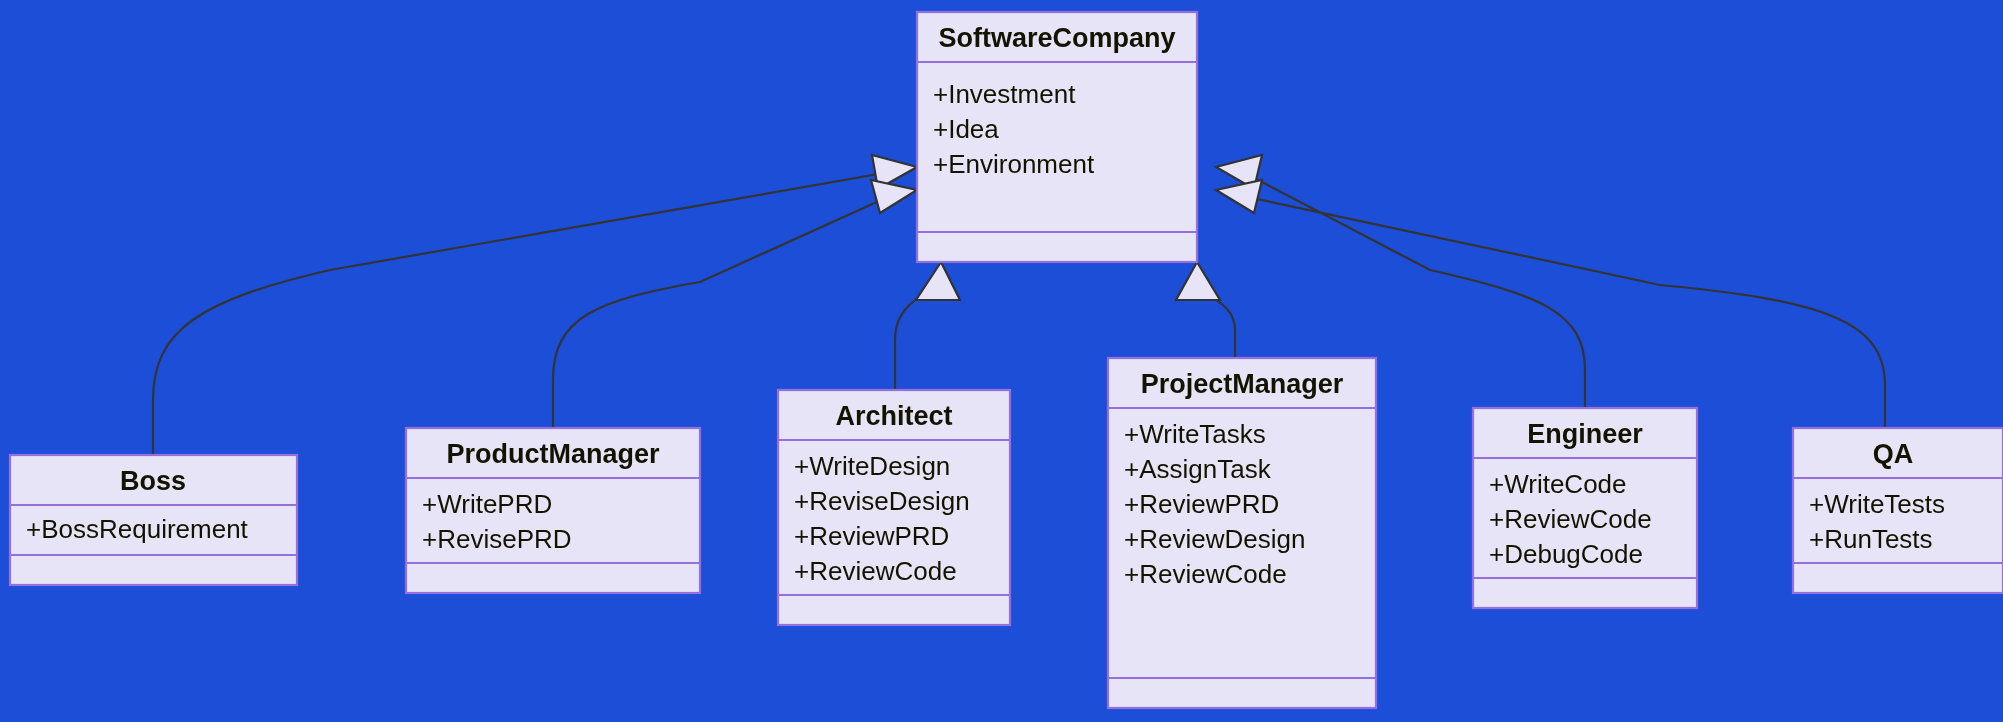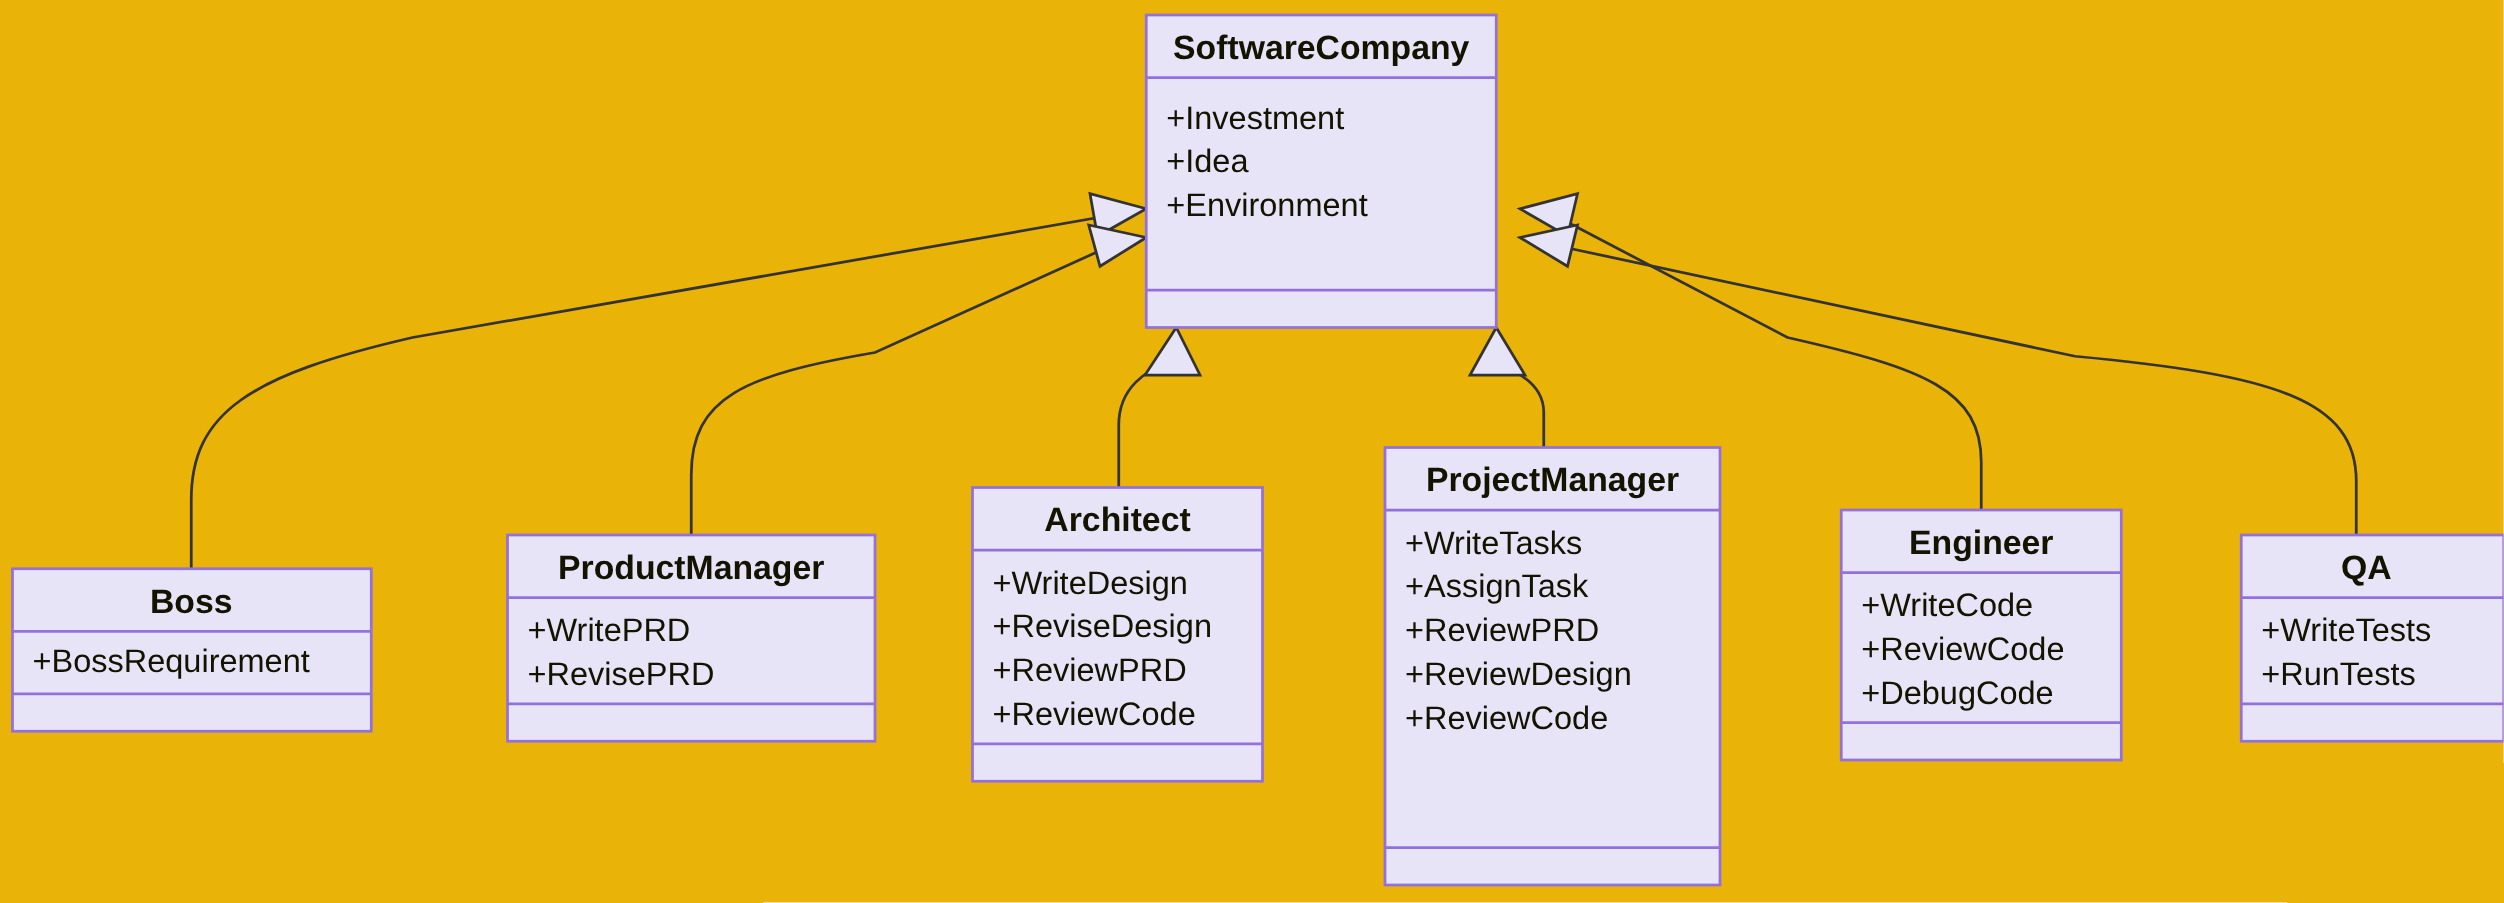--- a/index.html
+++ b/index.html
@@ -4,21 +4,21 @@
 <style>
   html, body {
     margin: 0;
     padding: 0;
     background: #ffffff;
   }
   #diagram-root {
     position: relative;
     width: 2003px;
     height: 722px;
-    background: #eab308;
+    background: #1d4ed8;
     font-family: "Liberation Sans", sans-serif;
     overflow: hidden;
   }
   svg#uml-canvas {
     position: absolute;
     left: 0;
     top: 0;
     width: 2003px;
     height: 722px;
     display: block;

